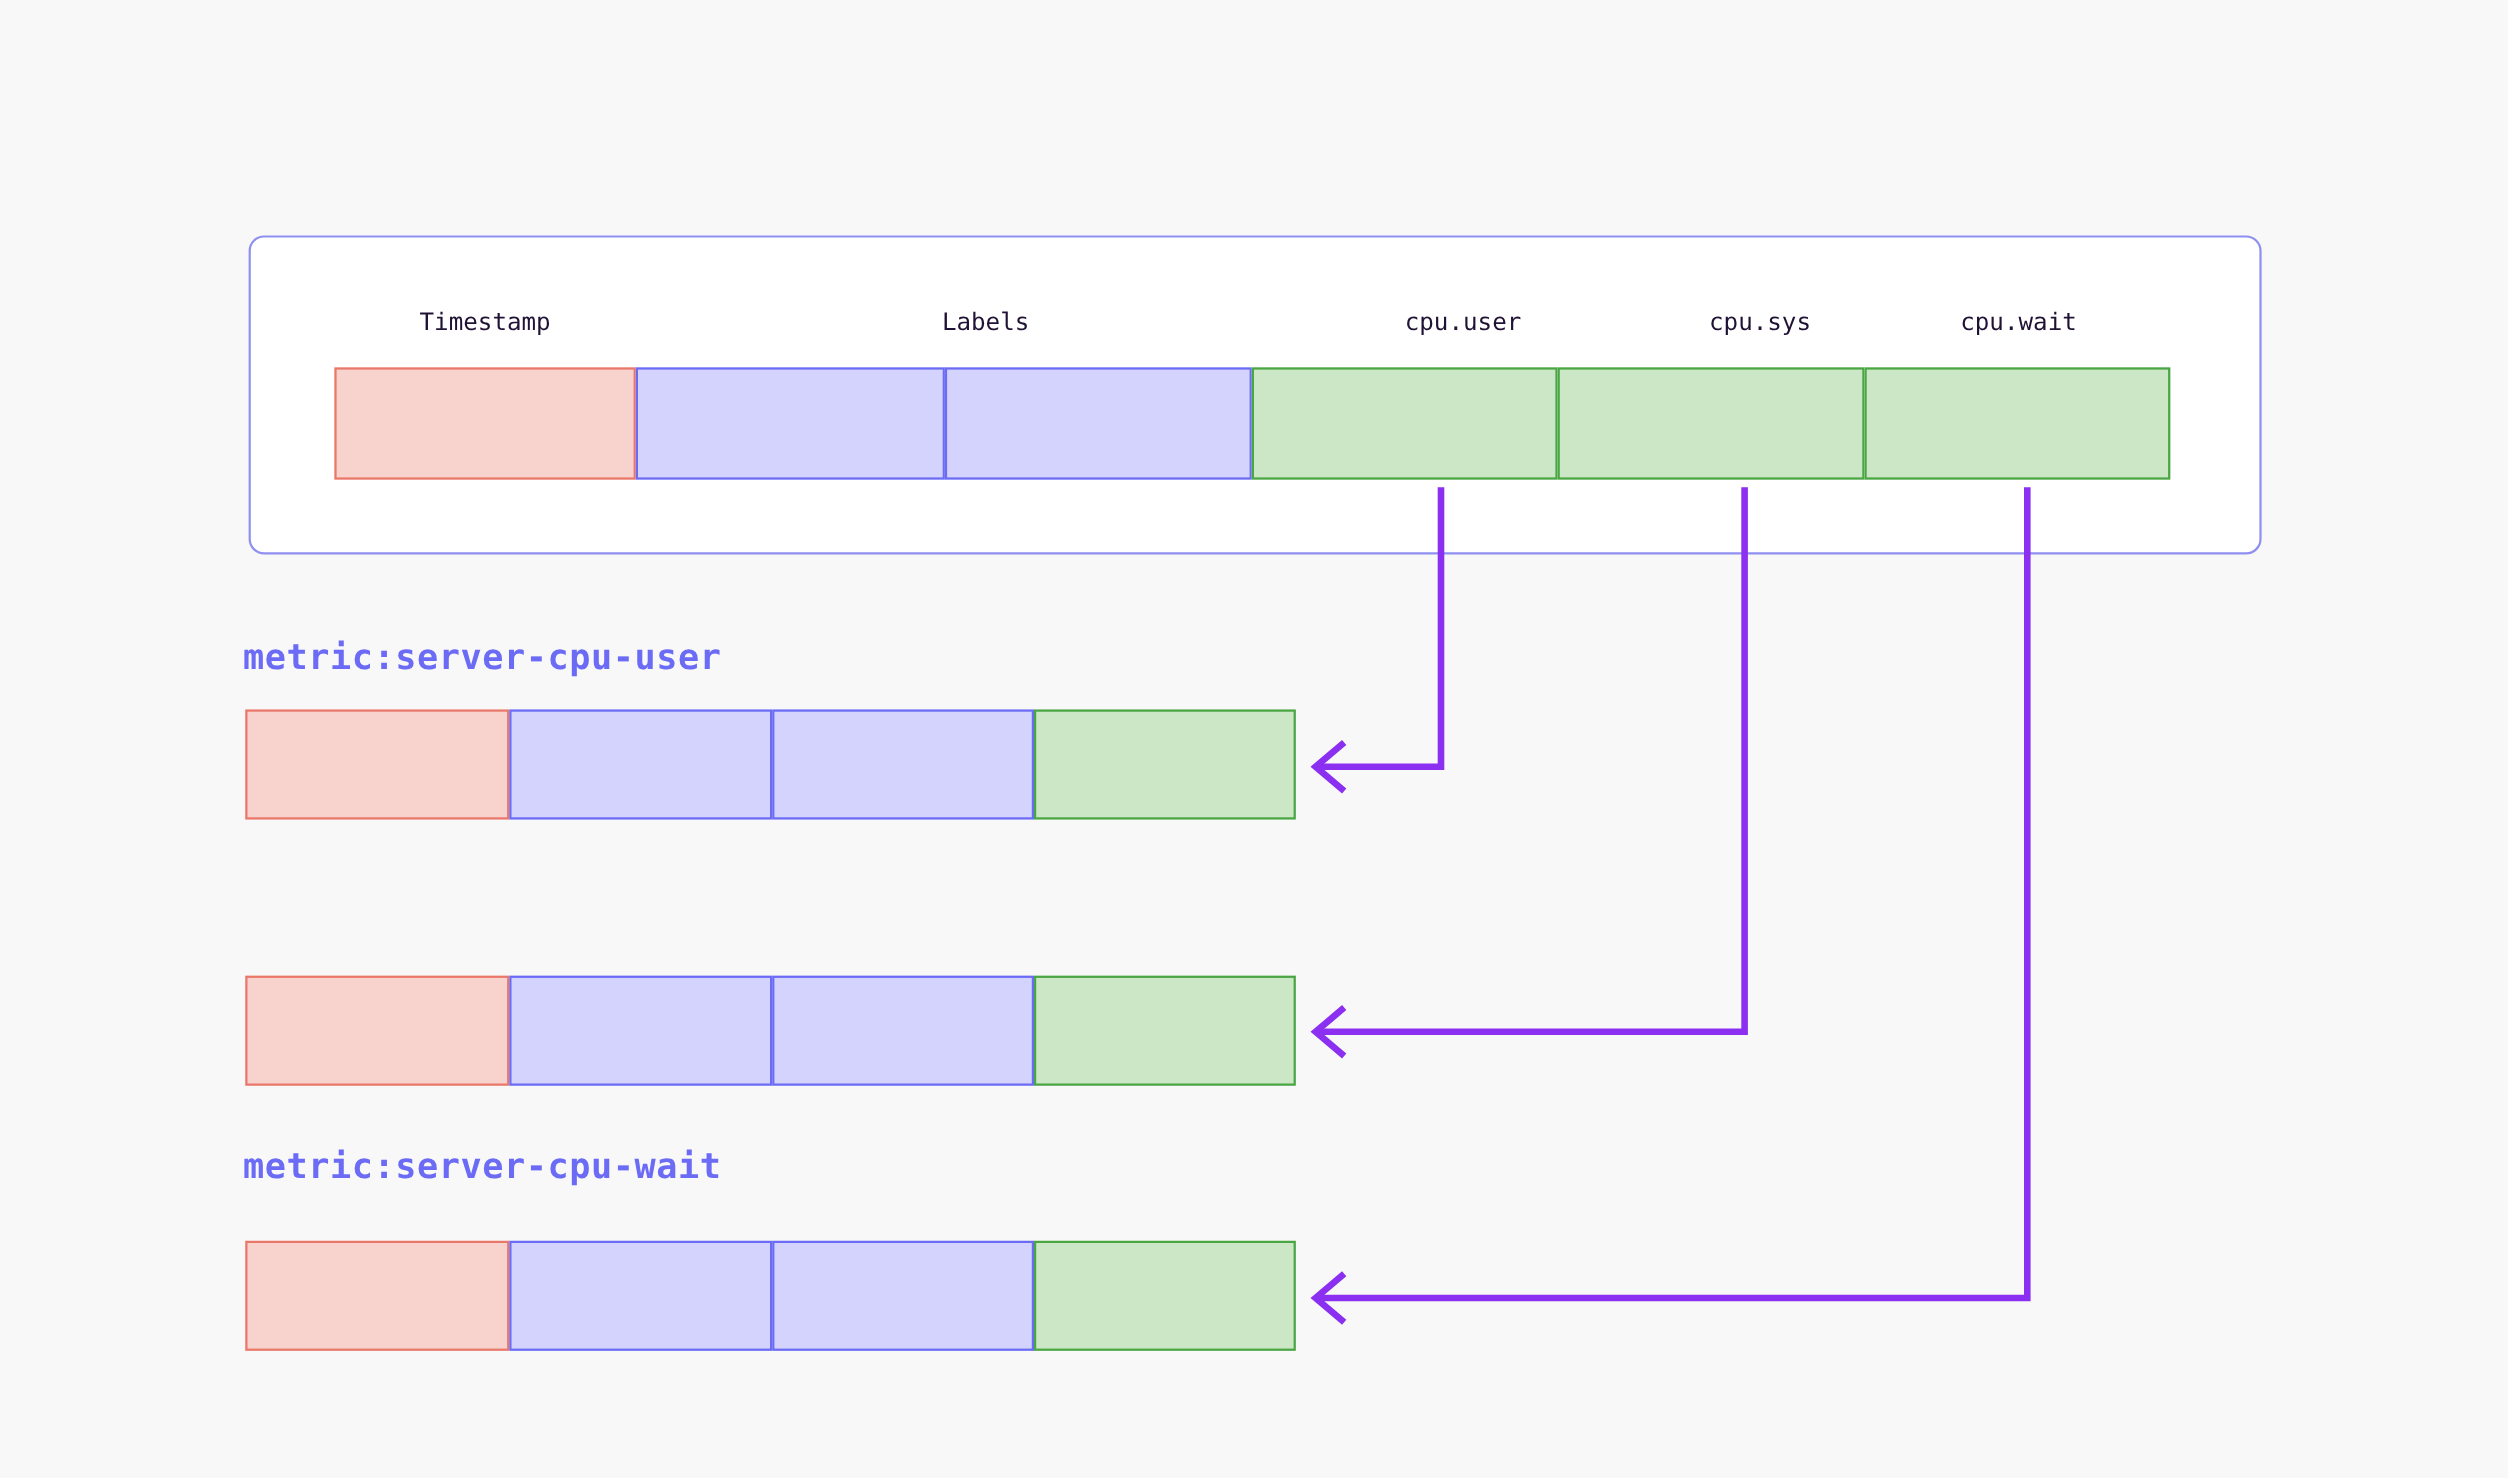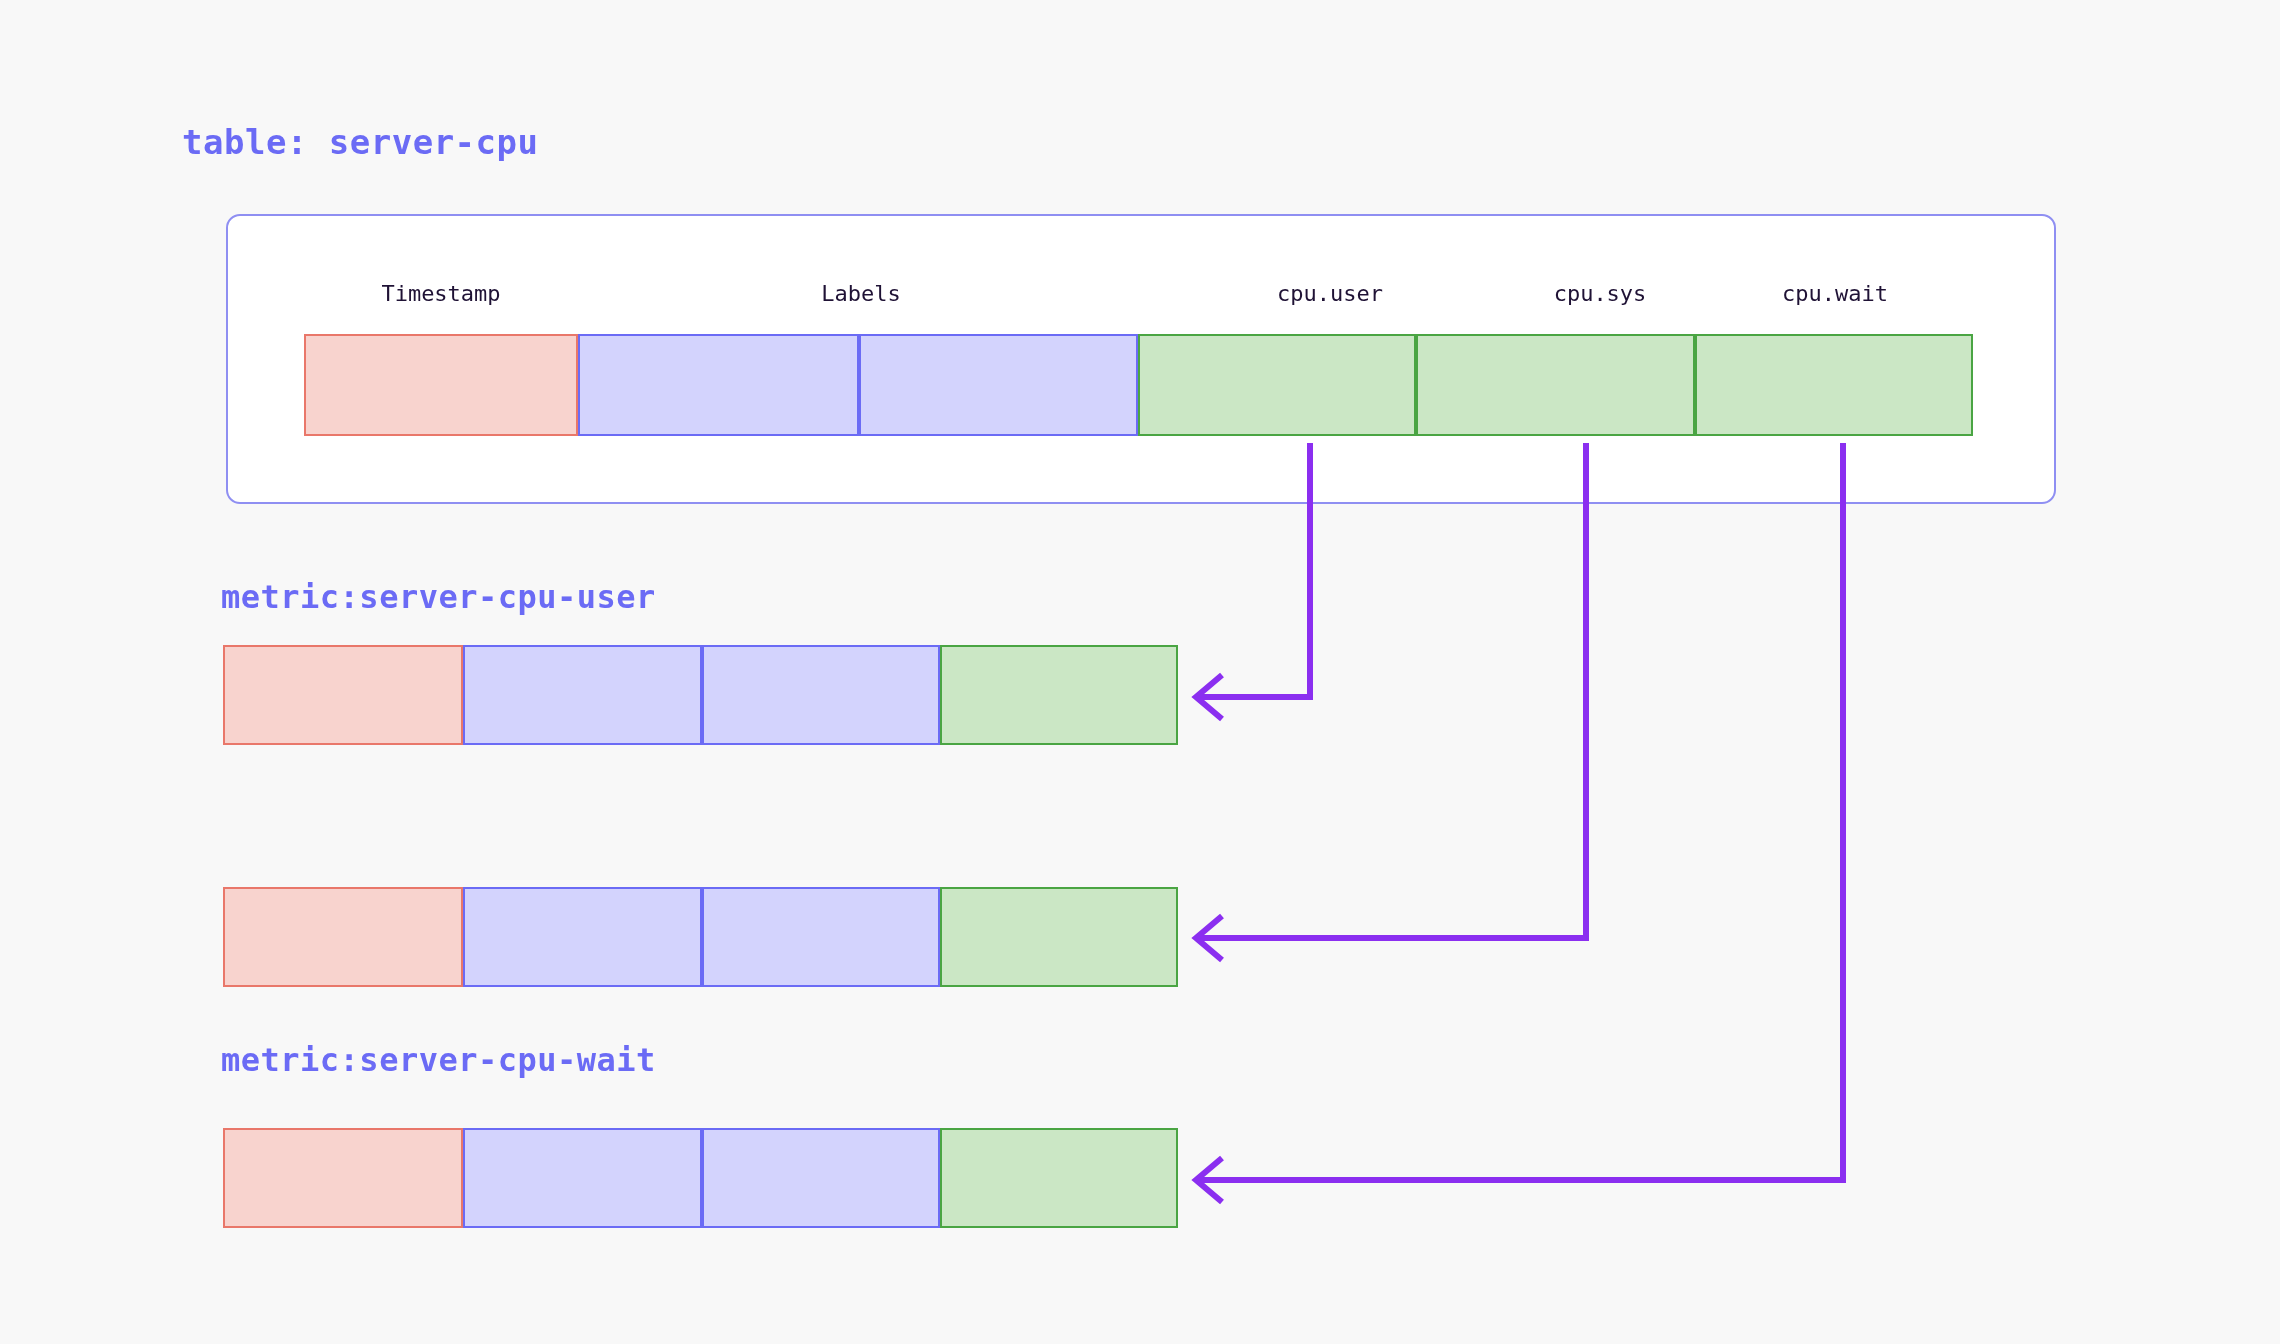--- a/index.html
+++ b/index.html
@@ -113,27 +113,26 @@
     width: 2280px;
     height: 1344px;
     pointer-events: none;
   }
 </style>
 </head>
 <body>
 
 <div id="stage">
 
-  <div class="title-table">table: server-cpu</div>
 
   <div class="card"></div>
 
   <div id="col-heads">
       <div class="col-head" style="left: 291px; width: 300px;">Timestamp</div>
-      <div class="col-head" style="left: 711px; width: 300px;">Labels</div>
+      <div class="col-head" style="left: 746px; width: 300px;">Labels</div>
       <div class="col-head" style="left: 1180px; width: 300px;">cpu.user</div>
       <div class="col-head" style="left: 1450px; width: 300px;">cpu.sys</div>
       <div class="col-head" style="left: 1685px; width: 300px;">cpu.wait</div>
     </div>
 
   <div class="table-row" id="table-row">
       <div class="cell pink" style="left: 0px; width: 274px;"></div>
       <div class="cell blue" style="left: 274px; width: 281px;"></div>
       <div class="cell blue" style="left: 555px; width: 279px;"></div>
       <div class="cell green" style="left: 834px; width: 278px;"></div>

